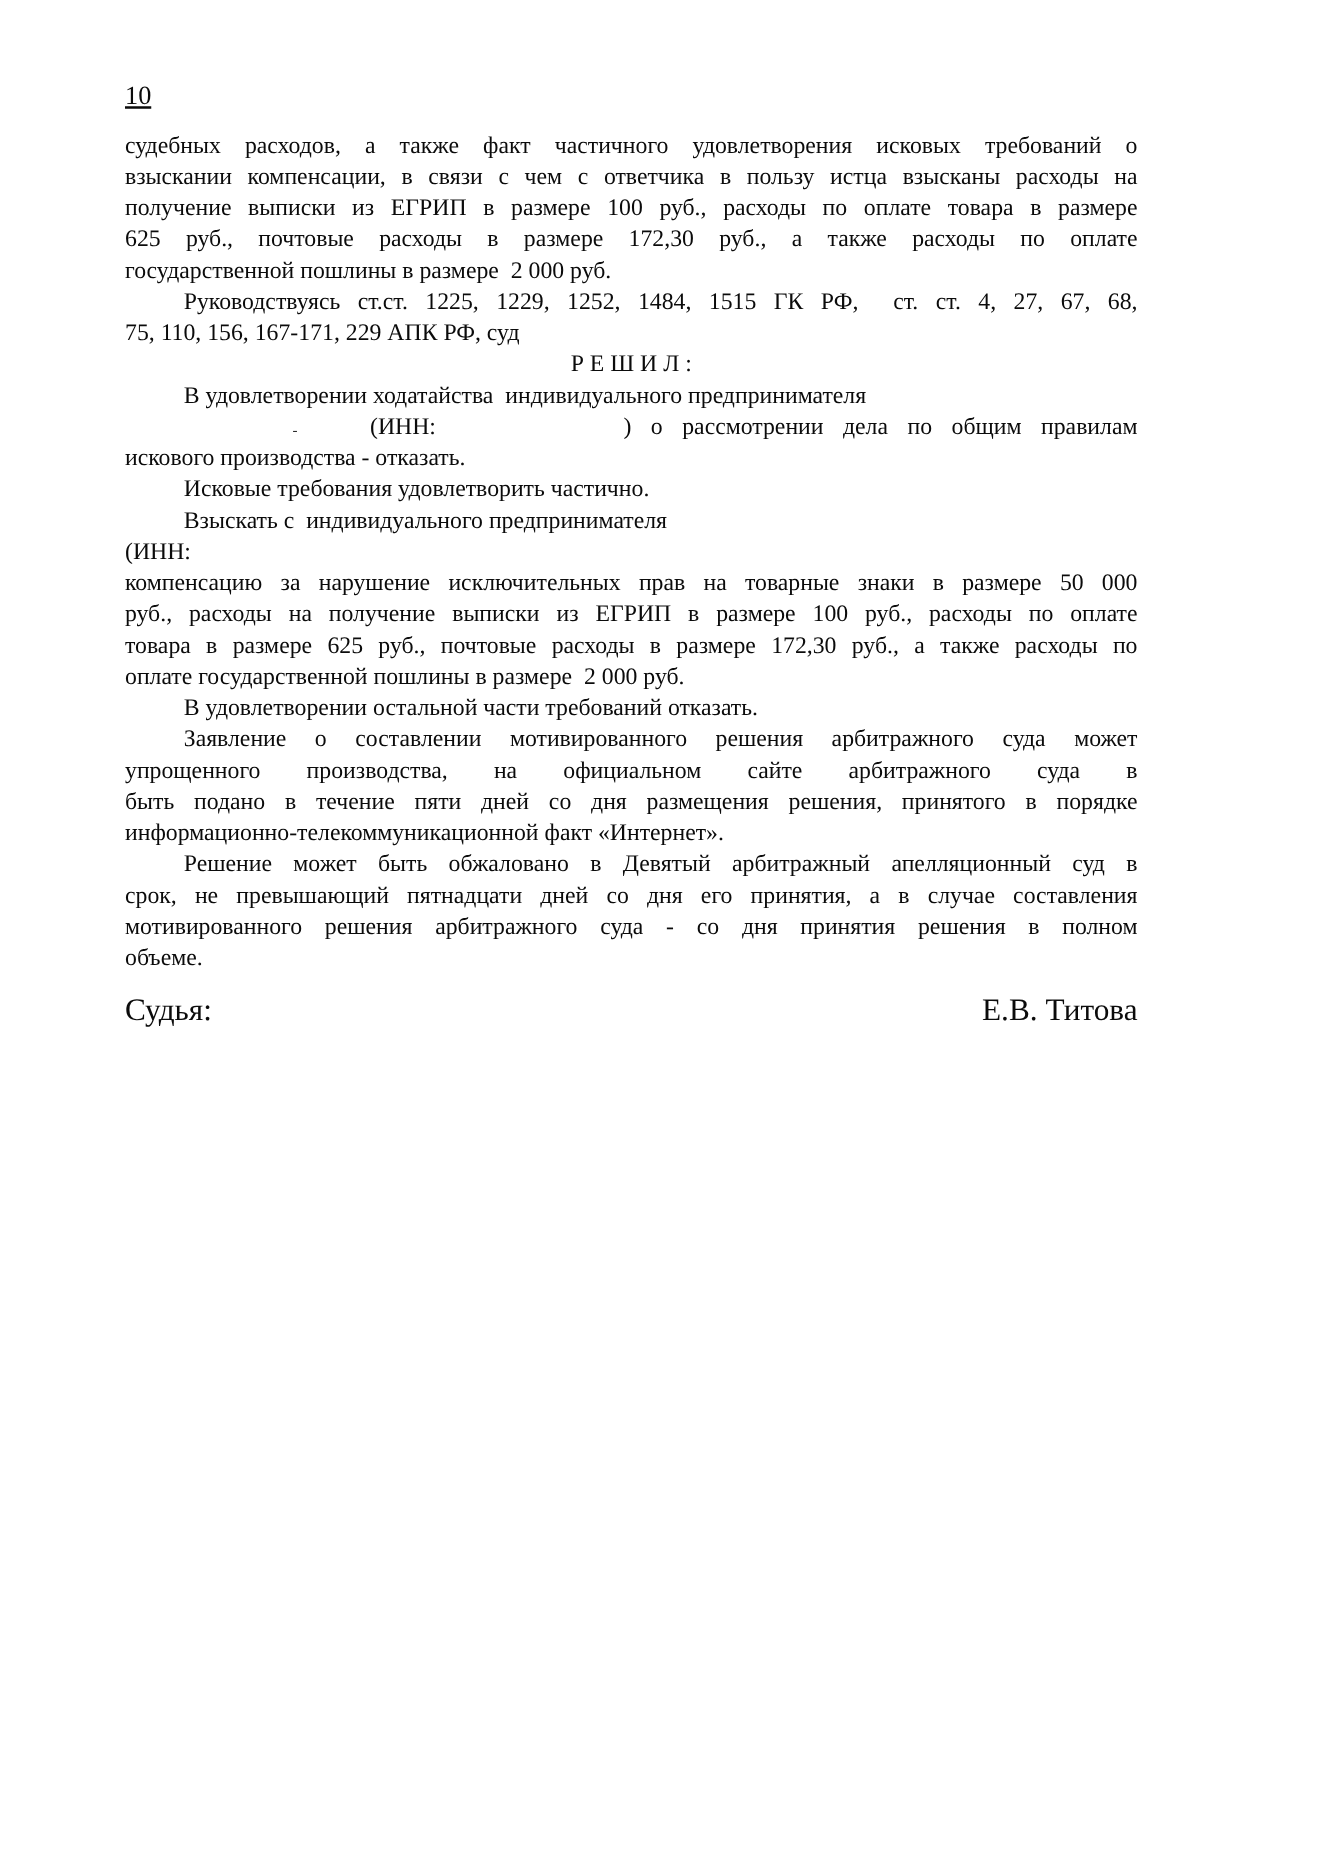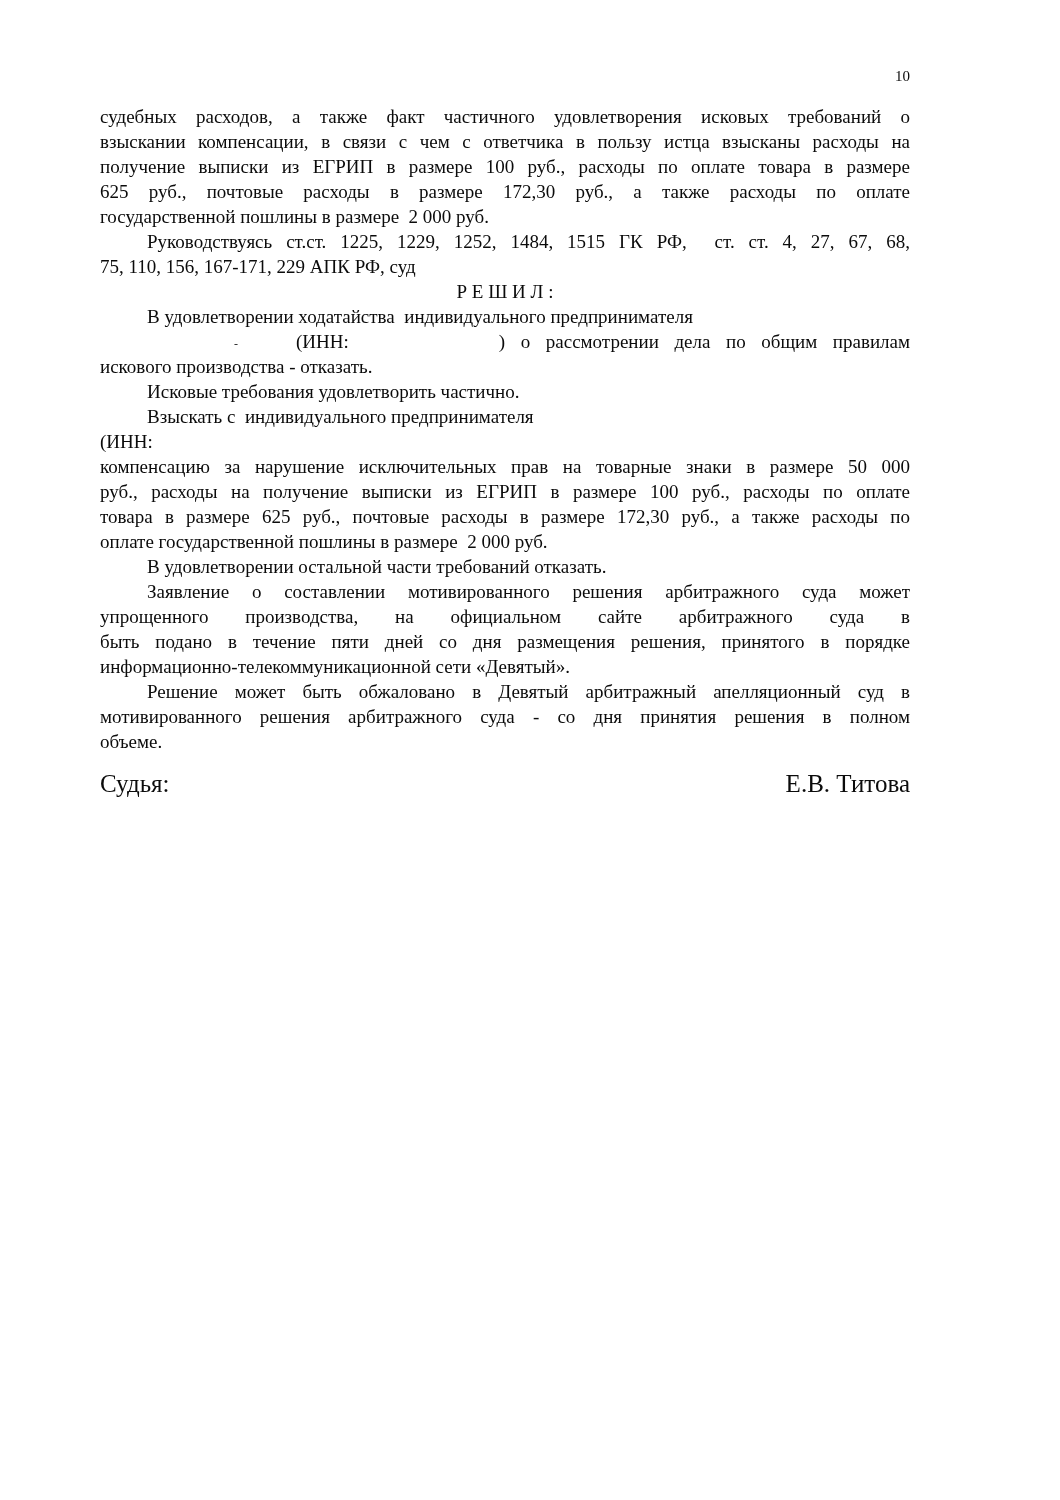--- a/index.html
+++ b/index.html
@@ -15,24 +15,25 @@
     color: #0b0b0b;
     -webkit-font-smoothing: antialiased;
   }
   .doc-col {
     position: absolute;
     left: 100px;
     top: 64px;
     width: 810px;
   }
   .page-number {
-    text-align: right;
-    font-size: 15px;
+    text-align: left;
+    font-size: 21px;
     line-height: 25px;
     margin-bottom: 15px;
+    text-decoration: underline;
   }
   .ln {
     font-size: 19px;
     line-height: 25px;
     height: 25px;
     text-align: justify;
     text-align-last: justify;
     text-justify: inter-word;
     overflow: visible;
   }
@@ -131,26 +132,27 @@
     <div class="ln">товара в размере 625 руб., почтовые расходы в размере 172,30 руб., а также расходы по</div>
     <div class="ln left">оплате государственной пошлины в размере &nbsp;2&nbsp;000 руб.</div>
   </div>
 
   <div class="ln left ind">В удовлетворении остальной части требований отказать.</div>
 
   <div>
     <div class="ln ind">Заявление о составлении мотивированного решения арбитражного суда может</div>
     <div class="ln">упрощенного производства, на официальном сайте арбитражного суда в</div>
     <div class="ln">быть подано в течение пяти дней со дня размещения решения, принятого в порядке</div>
-    <div class="ln left">информационно-телекоммуникационной сети «Девятый».</div>
+    <div class="ln left">информационно-телекоммуникационной факт «Интернет».</div>
   </div>
 
 
   <div>
     <div class="ln ind">Решение может быть обжаловано в Девятый арбитражный апелляционный суд в</div>
+    <div class="ln">срок, не превышающий пятнадцати дней со дня его принятия, а в случае составления</div>
     <div class="ln">мотивированного решения арбитражного суда - со дня принятия решения в полном</div>
     <div class="ln left">объеме.</div>
   </div>
 
   <div class="signature-row">
     <span>Судья:</span>
     <span>Е.В. Титова</span>
   </div>
 
 </div>

